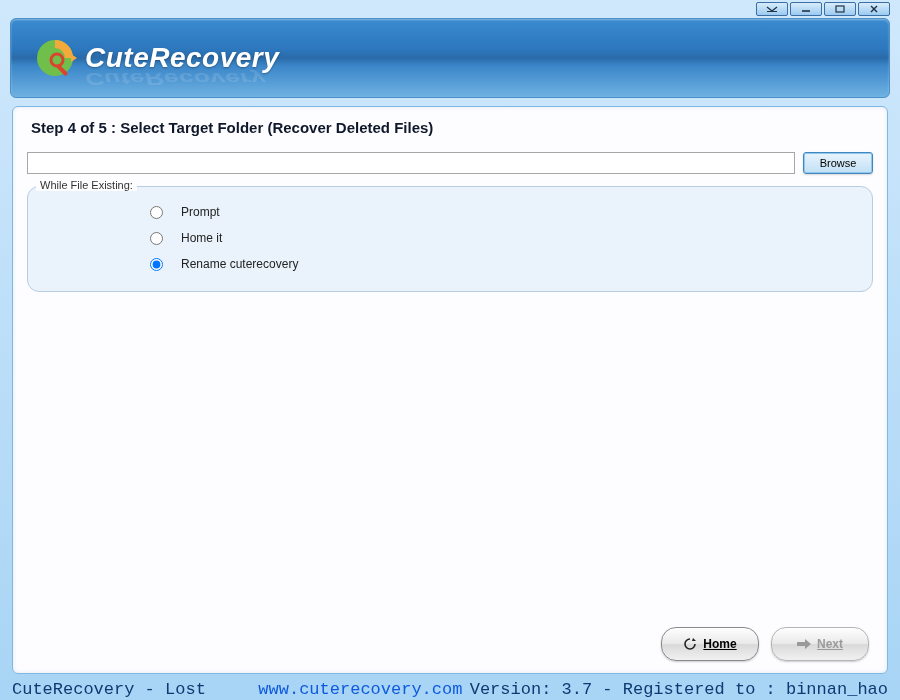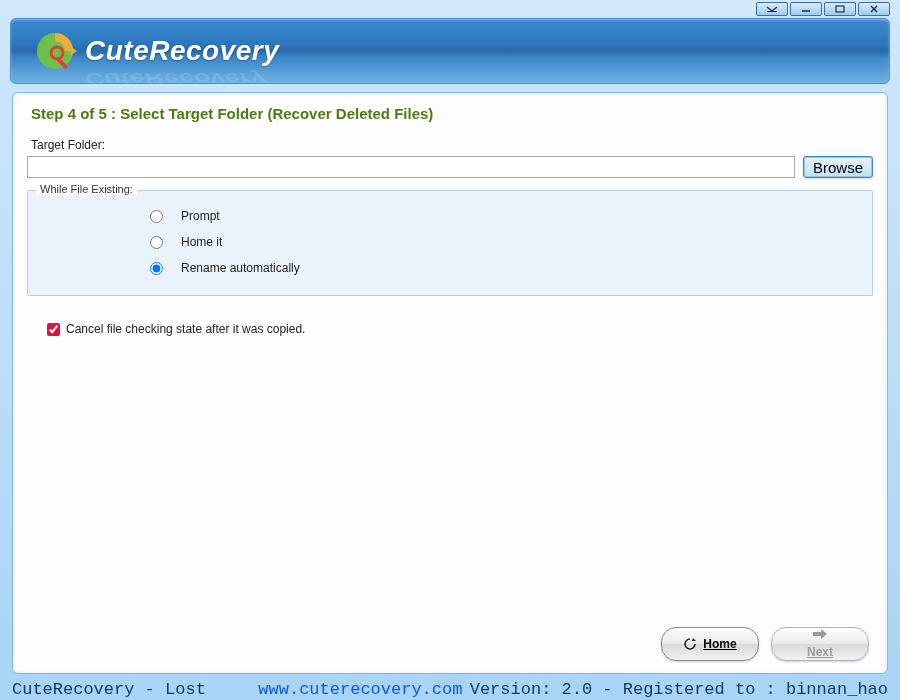--- a/index.html
+++ b/index.html
@@ -23,21 +23,21 @@
     border-radius: 2px;
     background: linear-gradient(to bottom, #d7ecfb 0%, #9ccaf0 100%);
     display: flex; align-items: center; justify-content: center;
     cursor: pointer;
   }
   .winbtn svg { display: block; }
 
   
   .header-banner {
     margin: 2px 10px 0 10px;
-    height: 66px;
+    height: 80px;
     border: 1px solid #4a8fc7;
     border-radius: 6px;
     background: linear-gradient(to bottom, #3a8bd0 0%, #2c76bc 40%, #2a6aa8 50%, #3b86c9 60%, #6fb2e2 100%);
     display: flex; align-items: center;
     padding-left: 22px;
     position: relative;
     box-shadow: inset 0 1px 2px rgba(255,255,255,.4);
   }
   .logo-wrap { display:flex; align-items:center; gap:8px; }
   .logo-icon { width: 44px; height: 44px; position: relative; }
@@ -59,21 +59,21 @@
     flex: 1;
     margin: 8px 12px 6px 12px;
     background: #fdfdff;
     border: 1px solid #7fb8e2;
     border-radius: 6px;
     padding: 12px 14px 10px 14px;
     display: flex; flex-direction: column;
     box-shadow: inset 0 0 4px rgba(100,150,200,.2);
   }
   .step-title {
-    color: #4d7c0f;
+    color: #0f172a;
     font-size: 15px;
     font-weight: bold;
     margin-bottom: 16px;
     padding-left: 4px;
   }
   .target-label {
     font-size: 12px;
     color: #222;
     margin-bottom: 4px;
     padding-left: 4px;
@@ -88,29 +88,29 @@
     border: 1px solid #a7a7a7;
     background: #fff;
     padding: 2px 4px;
     font-size: 12px;
   }
   .browse-btn {
     width: 70px; height: 22px;
     border: 1px solid #3f87be;
     border-radius: 3px;
     background: linear-gradient(to bottom, #e8f4fd 0%, #c1e0f5 100%);
-    font-size: 15px;
+    font-size: 11px;
     cursor: pointer;
     box-shadow: 0 0 0 1px #8fc7ed inset, 0 1px 2px rgba(0,0,0,.15);
   }
 
   .fieldset {
     border: 1px solid #b7cde0;
     background: #eaf3fb;
-    border-radius: 2px;
+    border-radius: 12px;
     padding: 10px 12px 12px 12px;
     margin-bottom: 22px;
     position: relative;
   }
   .fieldset-legend {
     position: absolute; top: -8px; left: 8px;
     background: #fdfdff;
     padding: 0 4px;
     font-size: 11px;
     color: #333;
@@ -144,21 +144,20 @@
     background: linear-gradient(to bottom, #fefefe 0%, #eaeaea 48%, #d9d9d9 52%, #f1f1f1 100%);
     display:flex; align-items:center; justify-content:center; gap:6px;
     font-size: 12px; font-weight:bold;
     cursor:pointer;
     box-shadow: 0 1px 2px rgba(0,0,0,.2);
     text-decoration: underline;
   }
   .pill-btn.disabled {
     color:#9a9a9a; cursor:default;
     border-color:#b5b5b5;
-    flex-direction:column;
   }
   .pill-btn svg { display:block; }
 
   
   .statusbar {
     height: 20px;
     display:flex; align-items:flex-start;
     padding: 0 12px 2px 12px;
     font-size: 17px;
     color:#0d3a72;
@@ -209,46 +208,41 @@
       </svg>
     </div>
     <div class="logo-text">CuteRecovery</div>
   </div>
   <div class="logo-reflect">CuteRecovery</div>
 </div>
 
 <div class="content-panel">
   <div class="step-title">Step 4 of 5 : Select Target Folder (Recover Deleted Files)</div>
 
-  <div class="target-label">Target Folder:</div>
   <div class="target-row">
     <input class="target-input" type="text" value="" style="">
     <button class="browse-btn">Browse</button>
   </div>
 
   <div class="fieldset">
     <div class="fieldset-legend">While File Existing:</div>
     <div class="radio-row">
       <input type="radio" name="exist" style="">
       <label>Prompt</label>
     </div>
     <div class="radio-row">
       <input type="radio" name="exist" style="">
       <label>Home it</label>
     </div>
     <div class="radio-row">
       <input type="radio" name="exist" checked="" style="">
-      <label>Rename automatically</label>
-    </div>
-  </div>
-
-  <div class="checkbox-row">
-    <input type="checkbox" checked="" style="">
-    <label>Cancel file checking state after it was copied.</label>
-  </div>
+      <label>Rename cuterecovery</label>
+    </div>
+  </div>
+
 
   <div class="spacer"></div>
 
   <div class="nav-buttons">
     <div class="pill-btn">
       <span>
         <svg width="14" height="14" viewBox="0 0 14 14">
             <path d="M7 2 A5 5 0 1 0 12 7" stroke="#222" stroke-width="1.6" fill="none"></path>
             <polygon points="10,1 13,4 9,4" fill="#222"></polygon>
           </svg>
@@ -262,14 +256,14 @@
           </svg>
       </span>
       <span>Next</span>
     </div>
   </div>
 </div>
 
 <div class="statusbar">
   <div class="status-left">CuteRecovery - Lost Files and Partitions Recovery.</div>
   <div class="status-center"><a href="#">www.cuterecovery.com</a></div>
-  <div class="status-right">Version: 2.0 - Registered to : binnan_hao</div>
+  <div class="status-right">Version: 3.7 - Registered to : binnan_hao</div>
 </div>
 
 </body></html>

